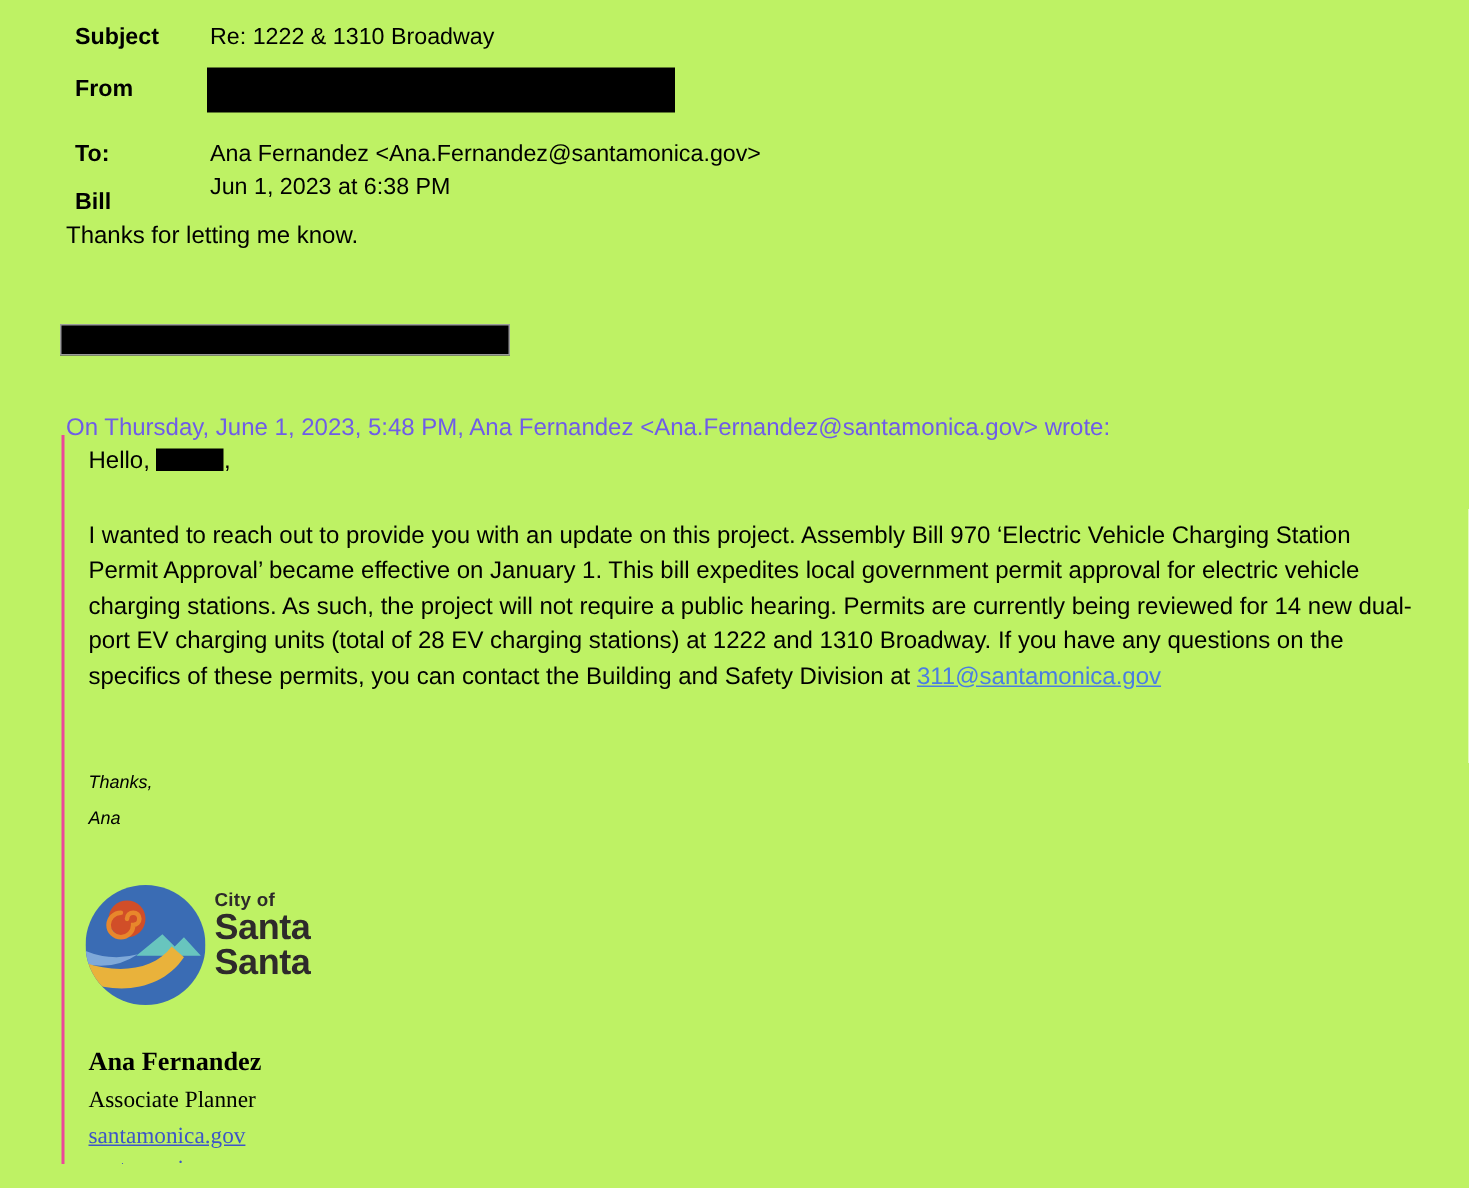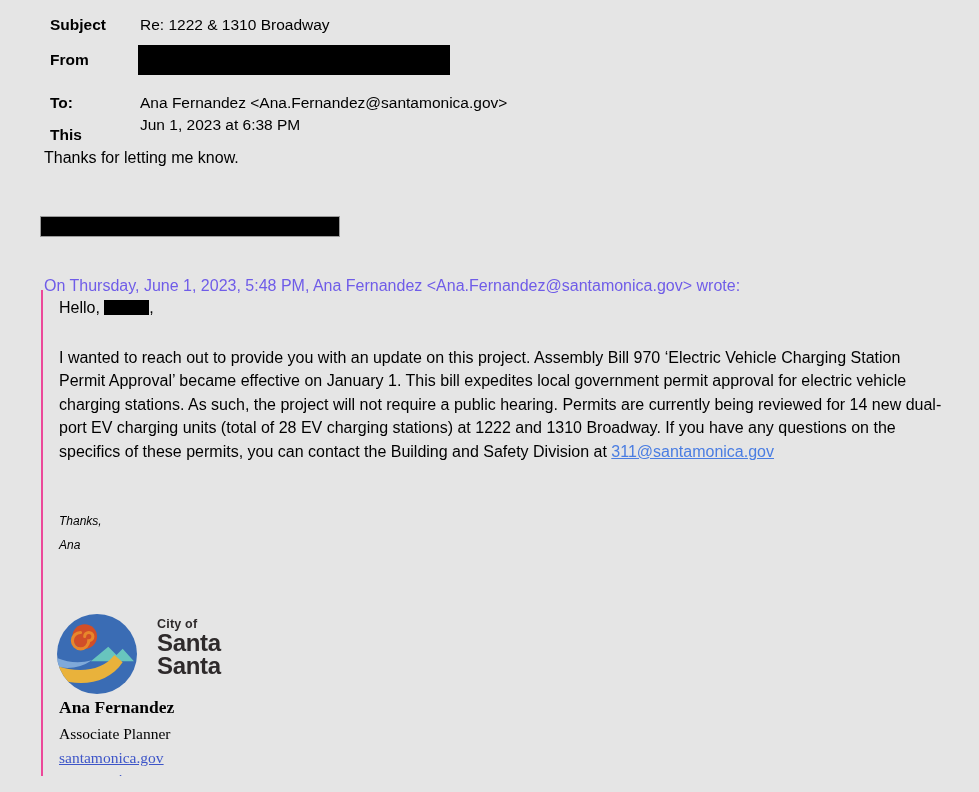--- a/index.html
+++ b/index.html
@@ -1,20 +1,20 @@
 <!DOCTYPE html>
 <html><head>
 <meta charset="utf-8">
 <style>
   * { margin:0; padding:0; box-sizing:border-box; }
   html,body { background:#ffffff; }
   #app {
     position:relative;
     width:979px; height:792px;
-    background:#e5e5e5;
+    background:#bef264;
     font-family:"Liberation Sans", sans-serif;
     color:#0a0a0a;
     overflow:hidden;
   }
 
   
   .hdr-label {
     position:absolute; left:50px;
     font-size:15.5px; font-weight:bold; color:#000;
   }
@@ -63,21 +63,21 @@
     color:#4A7DE2; text-decoration:underline; cursor:pointer;
   }
   .q-closing {
     position:absolute; left:16px; top:219px;
     font-size:12px; line-height:24px; color:#000;font-style:italic;
   }
 
   
   .logo-row {
     position:absolute; left:14px; top:300px;
-    display:flex; align-items:flex-start; gap:20px;margin-top:24px;
+    display:flex; align-items:flex-start; gap:6px;
   }
   .logo-seal { width:80px; height:80px; display:block; }
   .logo-text { margin-top:3px; color:#2E2A2B; }
   .logo-text .city-of { font-size:12.5px; font-weight:bold; letter-spacing:.2px; }
   .logo-text .big { font-size:24px; font-weight:bold; line-height:23px; letter-spacing:-0.3px; }
 
   
   .sig-name {
     position:absolute; left:16px; top:407px;
     font-family:"Liberation Serif", serif;
@@ -110,21 +110,21 @@
   <div>
     <div class="hdr-label" style="top:16px">Subject</div>
     <div class="hdr-value" style="top:16px">Re: 1222 &amp; 1310 Broadway</div>
 
     <div class="hdr-label" style="top:51px">From</div>
     <div class="redact-bar-from"></div>
 
     <div class="hdr-label" style="top:94px">To:</div>
     <div class="hdr-value" style="top:94px">Ana Fernandez &lt;Ana.Fernandez@santamonica.gov&gt;</div>
 
-    <div class="hdr-label" style="top:126px">This</div>
+    <div class="hdr-label" style="top:126px">Bill</div>
     <div class="hdr-value" style="top:116px">Jun 1, 2023 at 6:38 PM</div>
   </div>
 
   <div class="reply-body">Thanks for letting me know.</div>
 
   <div class="redact-bar-sig"></div>
 
   <div class="attribution">On Thursday, June 1, 2023, 5:48 PM, Ana Fernandez &lt;Ana.Fernandez@santamonica.gov&gt; wrote:</div>
 
   <div class="quote-block">

